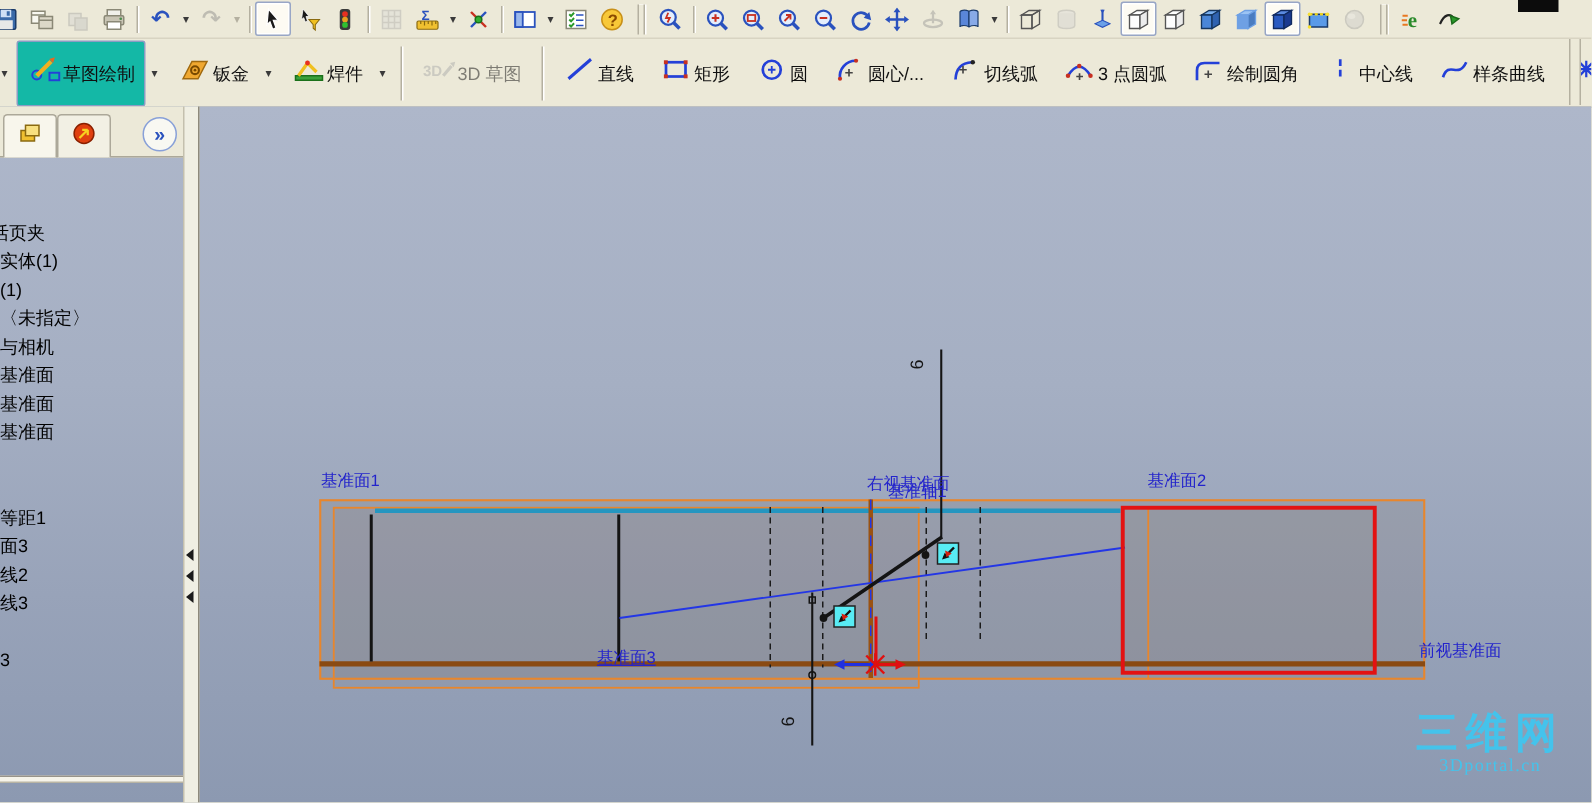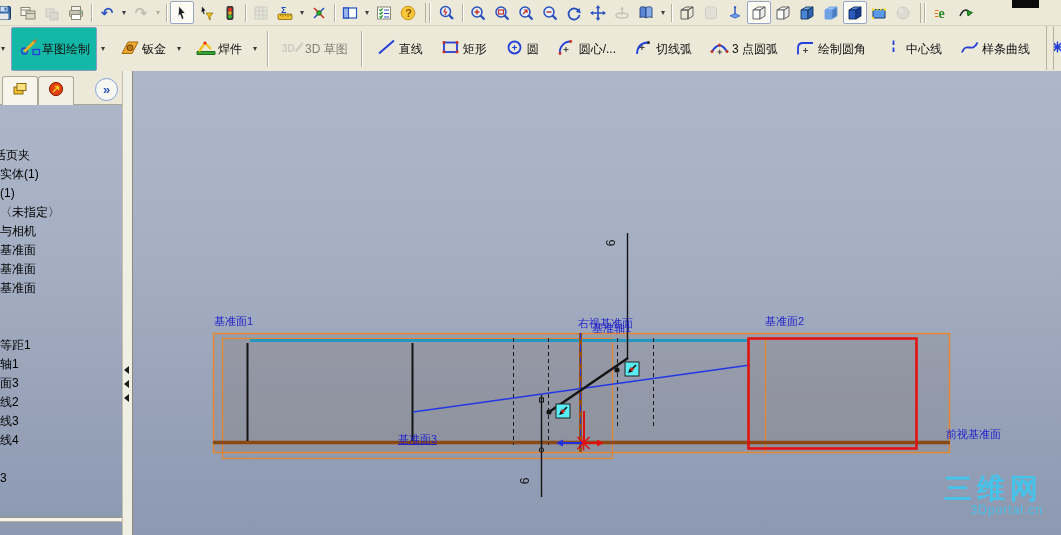--- a/index.html
+++ b/index.html
@@ -41,23 +41,23 @@
   .lead-dd{margin-left:-2px;}
 
   
   .workspace{
     position:absolute;left:0;top:71px;width:1061px;height:464px;
     background:linear-gradient(#aeb7ca 0%,#a5afc3 40%,#98a3b9 70%,#8c99b1 100%);
   }
   svg.draw{position:absolute;left:0;top:0;}
   .vlabel{position:absolute;color:var(--label-blue);font-size:11px;line-height:13px;white-space:nowrap;cursor:default;}
   .dim{position:absolute;color:#151515;font-size:12px;line-height:12px;transform:rotate(-90deg);cursor:default;}
-  .watermark{position:absolute;left:944px;top:404px;text-align:right;color:var(--wm);opacity:.9;}
+  .watermark{position:absolute;left:944px;top:404px;text-align:center;color:var(--wm);opacity:.9;}
   .wm1{font-size:28px;font-weight:bold;letter-spacing:5px;line-height:28px;}
-  .wm2{font-size:12px;letter-spacing:1px;line-height:14px;}
+  .wm2{font-size:12px;letter-spacing:1px;line-height:14px;font-family:Liberation Serif, serif;}
 
   
   .left-panel{position:absolute;left:0;top:0;width:122px;height:464px;}
   .tabbar{position:absolute;left:0;top:0;width:122px;height:33px;background:#ece9d8;border-bottom:1px solid #aca899;}
   .tab{position:absolute;top:5px;width:34px;height:28px;background:#f2f0e4;border:1px solid #aca899;border-bottom:none;
        border-radius:3px 3px 0 0;display:flex;align-items:center;justify-content:center;}
   .tab.t1{left:2px;background:#f8f6ec;}
   .tab.t2{left:38px;}
   .chevron{position:absolute;right:4px;top:7px;width:21px;height:21px;border:1px solid #88a0d8;border-radius:50%;
            background:#f8f8f2;color:#2a52be;font-size:13px;font-weight:bold;
@@ -563,25 +563,23 @@
         <div class="titem">实体(1)</div>
         <div class="titem">(1)</div>
         <div class="titem">〈未指定〉</div>
         <div class="titem">与相机</div>
         <div class="titem">基准面</div>
         <div class="titem">基准面</div>
         <div class="titem">基准面</div>
         <div class="titem"></div>
         <div class="titem"></div>
         <div class="titem">等距1</div>
-        <div class="titem">轴1</div>
         <div class="titem">面3</div>
         <div class="titem">线2</div>
         <div class="titem">线3</div>
-        <div class="titem">线4</div>
         <div class="titem"></div>
         <div class="titem">3</div>
       </div>
     <div class="panel-sep"></div>
   </div>
 
   <div class="splitter">
     <div class="arrstack">
       <div class="arr"></div>
         <div class="arr"></div>

